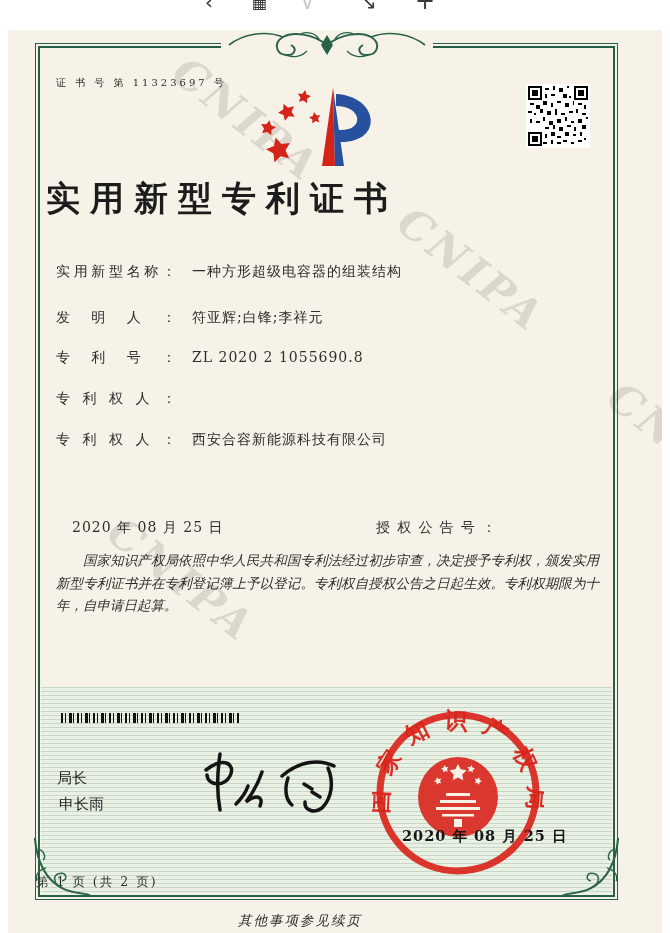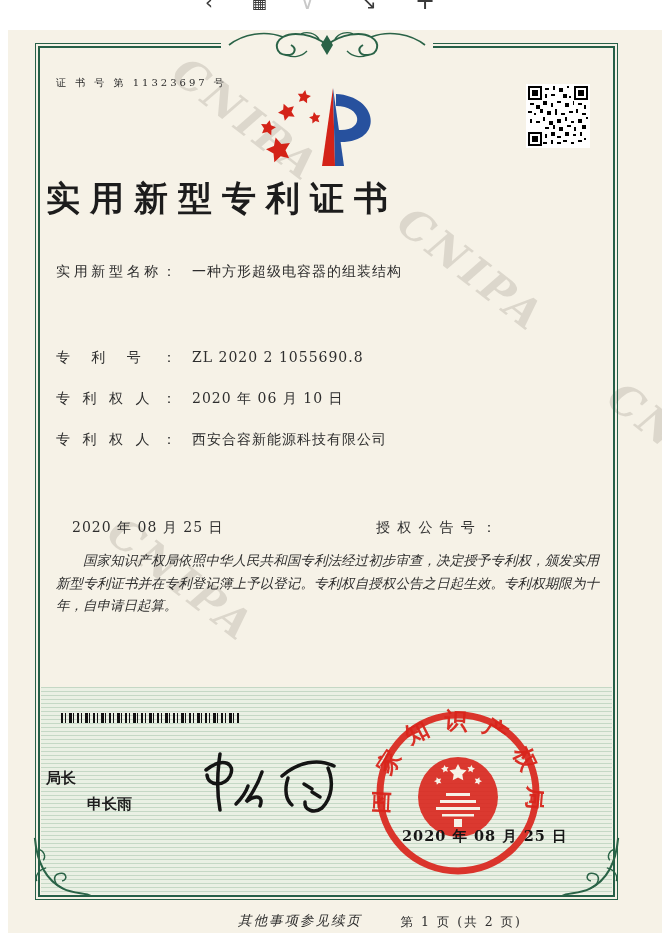--- a/index.html
+++ b/index.html
@@ -44,28 +44,28 @@
   .fvalue { display:inline-block; margin-left:16px; letter-spacing:1px; }
   .fvalue.wrap { width:400px; line-height:21px; }
   .grant-group1 { width:320px; flex:none; display:flex; }
 
   .paras { position:absolute; left:20px; right:18px; top:505px; z-index:3; }
   .paras p { font-style:italic; font-size:13.5px; line-height:22.5px; text-indent:2em; text-align:justify; color:#2e2e2e; margin-bottom:2px; }
 
   .barcode { position:absolute; left:25px; top:669px; width:180px; height:10px; z-index:3;
              background:repeating-linear-gradient(90deg,#111 0 2px,transparent 2px 4px,#111 4px 5px,transparent 5px 8px,#111 8px 11px,transparent 11px 12px,#111 12px 13px,transparent 13px 16px); }
 
-  .signer-title { position:absolute; left:10px; top:725px; font-family:"DejaVu Sans",sans-serif; font-weight:700; font-size:15px; color:#1e1e1e; z-index:3; }
-  .signer-name  { position:absolute; left:23px; top:751px; font-family:"DejaVu Sans",sans-serif; font-weight:700; font-size:15px; color:#1e1e1e; z-index:3;margin-left:28px; }
+  .signer-title { position:absolute; left:21px; top:725px; font-family:"DejaVu Sans",sans-serif; font-weight:400; font-size:15px; color:#1e1e1e; z-index:3; }
+  .signer-name  { position:absolute; left:23px; top:751px; font-family:"DejaVu Sans",sans-serif; font-weight:400; font-size:15px; color:#1e1e1e; z-index:3; }
   .signature { position:absolute; left:148px; top:698px; z-index:3; }
 
   .seal { position:absolute; left:336px; top:663px; z-index:3; }
   .seal-date { position:absolute; left:366px; top:783px; font-size:14.5px; font-weight:700; letter-spacing:1px; color:#161616; z-index:4; white-space:nowrap; }
 
-  .footer { position:absolute; top:870px; left:0; width:100%; text-align:right; padding-right:95px;
+  .footer { position:absolute; top:830px; left:0; width:100%; text-align:left; padding-right:95px;
             font-size:12.5px; letter-spacing:2px; color:#2e2e2e; z-index:3; }
 
   .cont-note { position:absolute; top:882px; left:0; width:100%; text-align:center; transform:translateX(-35px);
                font-style:italic; font-size:13.5px; letter-spacing:2px; color:#2e2e2e; z-index:2; }
 </style>
 </head>
 <body>
 
 <div class="screen">
 
@@ -211,27 +211,30 @@
           </g>
         </svg>
       </div>
 
       <div class="title">实用新型专利证书</div>
 
       <div class="frow" style="top:219px">
         <span class="flabel">实用新型名称：</span>
         <span class="fvalue">一种方形超级电容器的组装结构</span>
       </div>
+      <div class="frow" style="top:265px">
+        <span class="flabel">发明人：</span>
+        <span class="fvalue">符亚辉;白锋;李祥元</span>
+      </div>
       <div class="frow" style="top:305px">
         <span class="flabel">专利号：</span>
         <span class="fvalue">ZL 2020 2 1055690.8</span>
       </div>
       <div class="frow" style="top:346px">
         <span class="flabel">专利权人：</span>
-        <span class="fvalue">2020 年 06 月 10 日</span>
       </div>
       <div class="frow" style="top:387px">
         <span class="flabel">专利权人：</span>
         <span class="fvalue">西安合容新能源科技有限公司</span>
       </div>
       <div class="frow" style="top:427px">
       </div>
       <div class="frow" style="top:475px">
         <span class="grant-group1">
           <span class="fvalue">2020 年 08 月 25 日</span>

